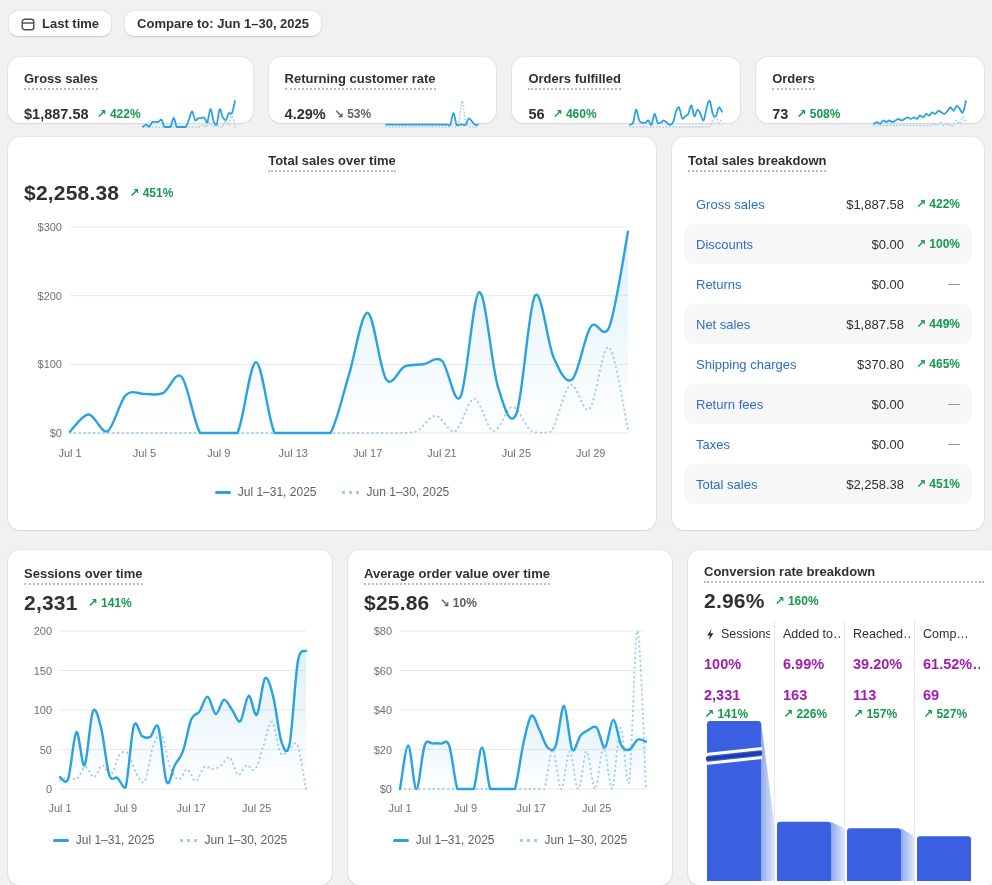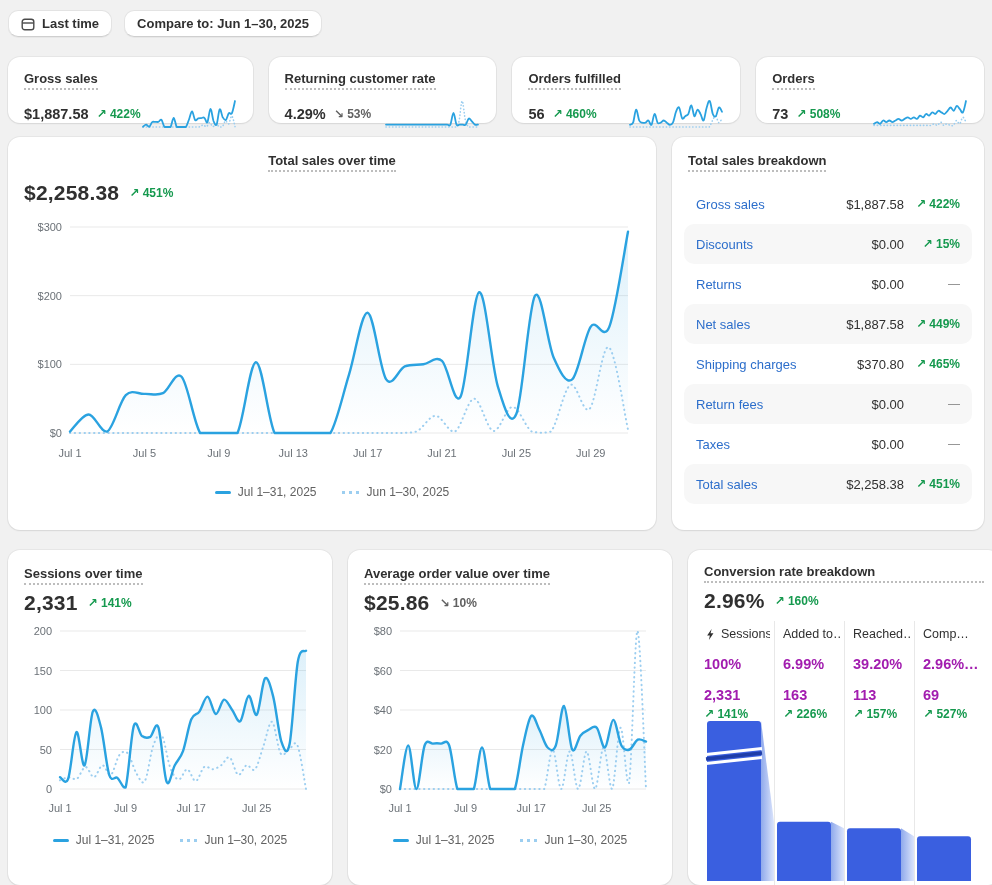--- a/index.html
+++ b/index.html
@@ -206,21 +206,21 @@
       <span class="metric-title">Total sales breakdown</span>
       <div class="bd-rows">
           <div class="bd-row">
             <a class="bd-link">Gross sales</a>
             <span class="bd-val">$1,887.58</span>
             <span class="bd-delta delta up">↗ 422%</span>
           </div>
           <div class="bd-row shaded">
             <a class="bd-link">Discounts</a>
             <span class="bd-val">$0.00</span>
-            <span class="bd-delta delta up">↗ 15%</span>
+            <span class="bd-delta delta up">↗ 100%</span>
           </div>
           <div class="bd-row">
             <a class="bd-link">Returns</a>
             <span class="bd-val">$0.00</span>
             <span class="bd-delta delta none">—</span>
           </div>
           <div class="bd-row shaded">
             <a class="bd-link">Net sales</a>
             <span class="bd-val">$1,887.58</span>
             <span class="bd-delta delta up">↗ 449%</span>
@@ -368,21 +368,21 @@
                 <span>Reached…</span>
               </div>
               <div class="f-pct">39.20%</div>
               <div class="f-count">113</div>
               <div class="f-delta delta up">↗ 157%</div>
             </div>
             <div class="f-col">
               <div class="f-label">
                 <span>Comp…</span>
               </div>
-              <div class="f-pct">2.96%…</div>
+              <div class="f-pct">61.52%…</div>
               <div class="f-count">69</div>
               <div class="f-delta delta up">↗ 527%</div>
             </div>
           </div>
         <svg class="funnel-svg" id="funnel-svg" viewBox="0 0 280 164">
             <defs>
               <linearGradient id="conn-g" x1="0" y1="0" x2="1" y2="0">
     <stop offset="0" stop-color="#8fa9ec"></stop>
                 <stop offset="1" stop-color="#dbe4fb"></stop>
               </linearGradient>

